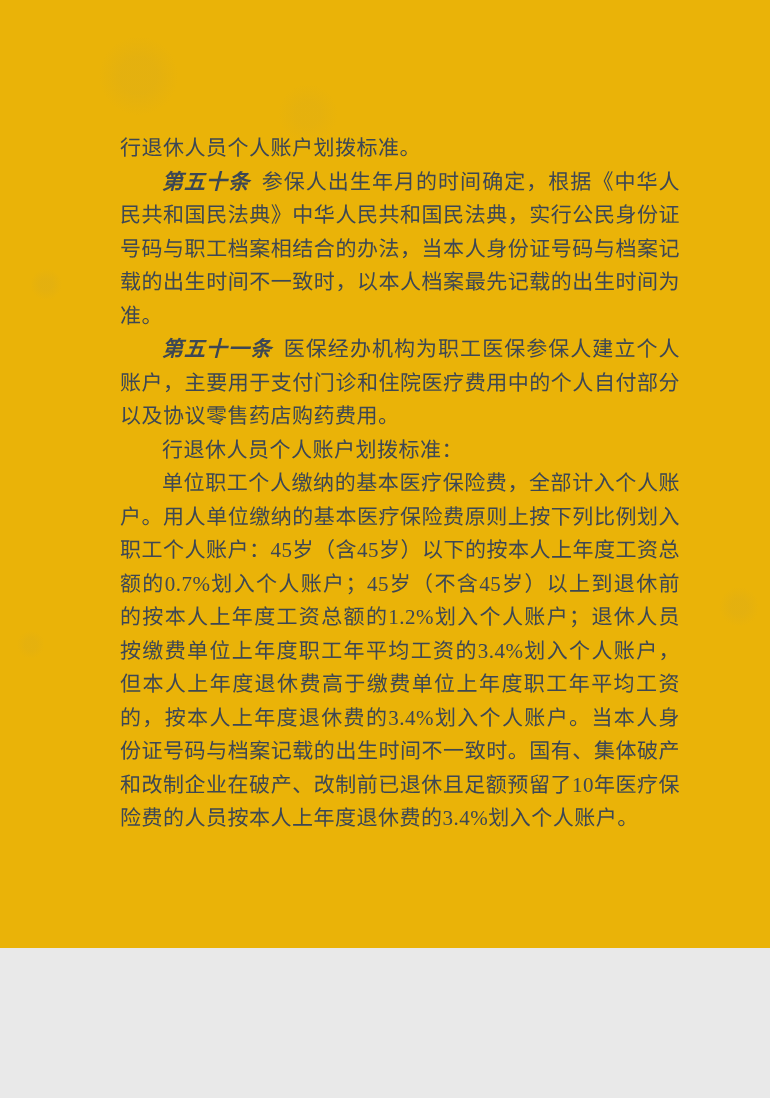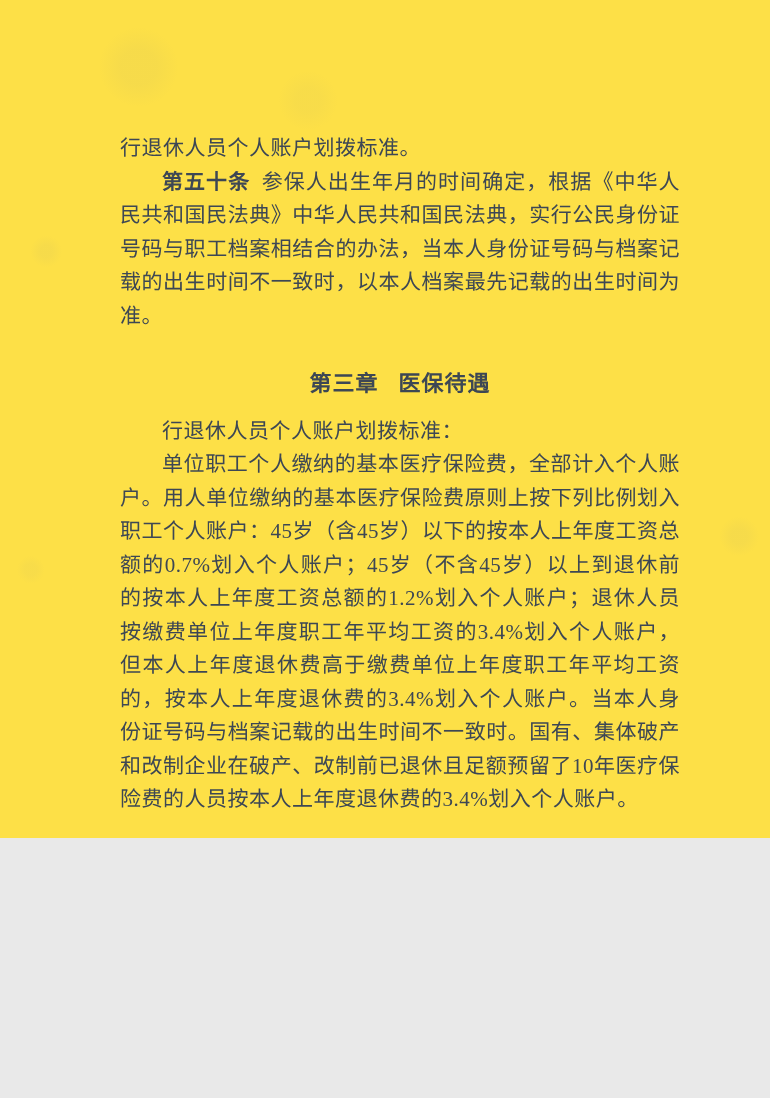--- a/index.html
+++ b/index.html
@@ -3,23 +3,23 @@
 <meta charset="utf-8">
 <style>
   html, body {
     margin: 0;
     padding: 0;
     background: #e9e9e9;
   }
   .page {
     position: relative;
     width: 770px;
-    height: 838px;
+    height: 948px;
     margin: 0 auto;
-    background: #fde047;
+    background: #eab308;
     overflow: hidden;
     font-family: "Liberation Serif", "DejaVu Serif", serif;
     color: #3d4754;
   }
   
   .page::before {
     content: "";
     position: absolute;
     inset: 0;
     pointer-events: none;
@@ -45,20 +45,21 @@
   .para {
     margin: 0;
     text-indent: 2em;
   }
   .para.no-indent {
     text-indent: 0;
   }
   .term {
     font-weight: bold;
     margin-right: 0.55em;
+    font-style: italic;
   }
   .chapter-heading {
     margin: 34px 0 14px 0;
     text-align: center;
     font-weight: bold;
     font-size: 22px;
     text-indent: 0;
     letter-spacing: 1px;
   }
   .chapter-heading .chapter-label {
@@ -76,22 +77,22 @@
 </head>
 <body>
 
 <div class="page">
   <div class="text-block">
 
     <p class="para no-indent">行退休人员个人账户划拨标准。</p>
 
     <p class="para"><span class="term">第五十条</span><span>参保人出生年月的时间确定，根据《中华人民共和国民法典》中华人民共和国民法典，实行公民身份证号码与职工档案相结合的办法，当本人身份证号码与档案记载的出生时间不一致时，以本人档案最先记载的出生时间为准。</span></p>
 
-    <p class="chapter-heading"><span class="chapter-label">第三章</span><span>医保待遇</span></p>
 
+    <p class="para"><span class="term">第五十一条</span><span>医保经办机构为职工医保参保人建立个人账户，主要用于支付门诊和住院医疗费用中的个人自付部分以及协议零售药店购药费用。</span></p>
 
     <p class="para">行退休人员个人账户划拨标准：</p>
 
     <p class="para">单位职工个人缴纳的基本医疗保险费，全部计入个人账户。用人单位缴纳的基本医疗保险费原则上按下列比例划入职工个人账户：45岁（含45岁）以下的按本人上年度工资总额的0.7%划入个人账户；45岁（不含45岁）以上到退休前的按本人上年度工资总额的1.2%划入个人账户；退休人员按缴费单位上年度职工年平均工资的3.4%划入个人账户，但本人上年度退休费高于缴费单位上年度职工年平均工资的，按本人上年度退休费的3.4%划入个人账户。当本人身份证号码与档案记载的出生时间不一致时。国有、集体破产和改制企业在破产、改制前已退休且足额预留了10年医疗保险费的人员按本人上年度退休费的3.4%划入个人账户。</p>
 
 
   </div>
 
   <div class="page-number">- 7 -</div>
 </div>

